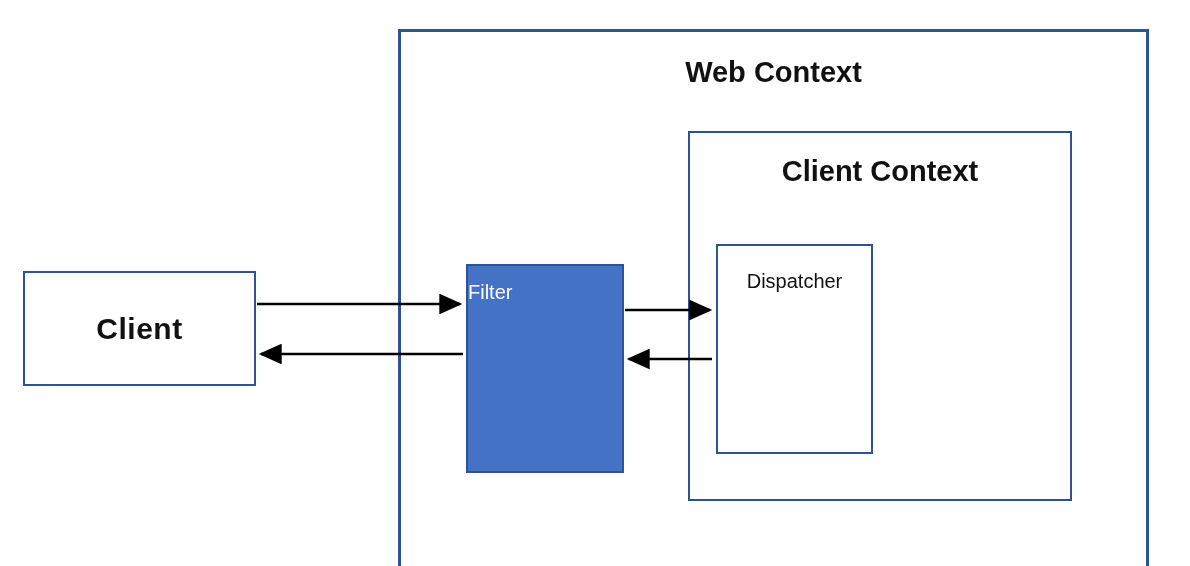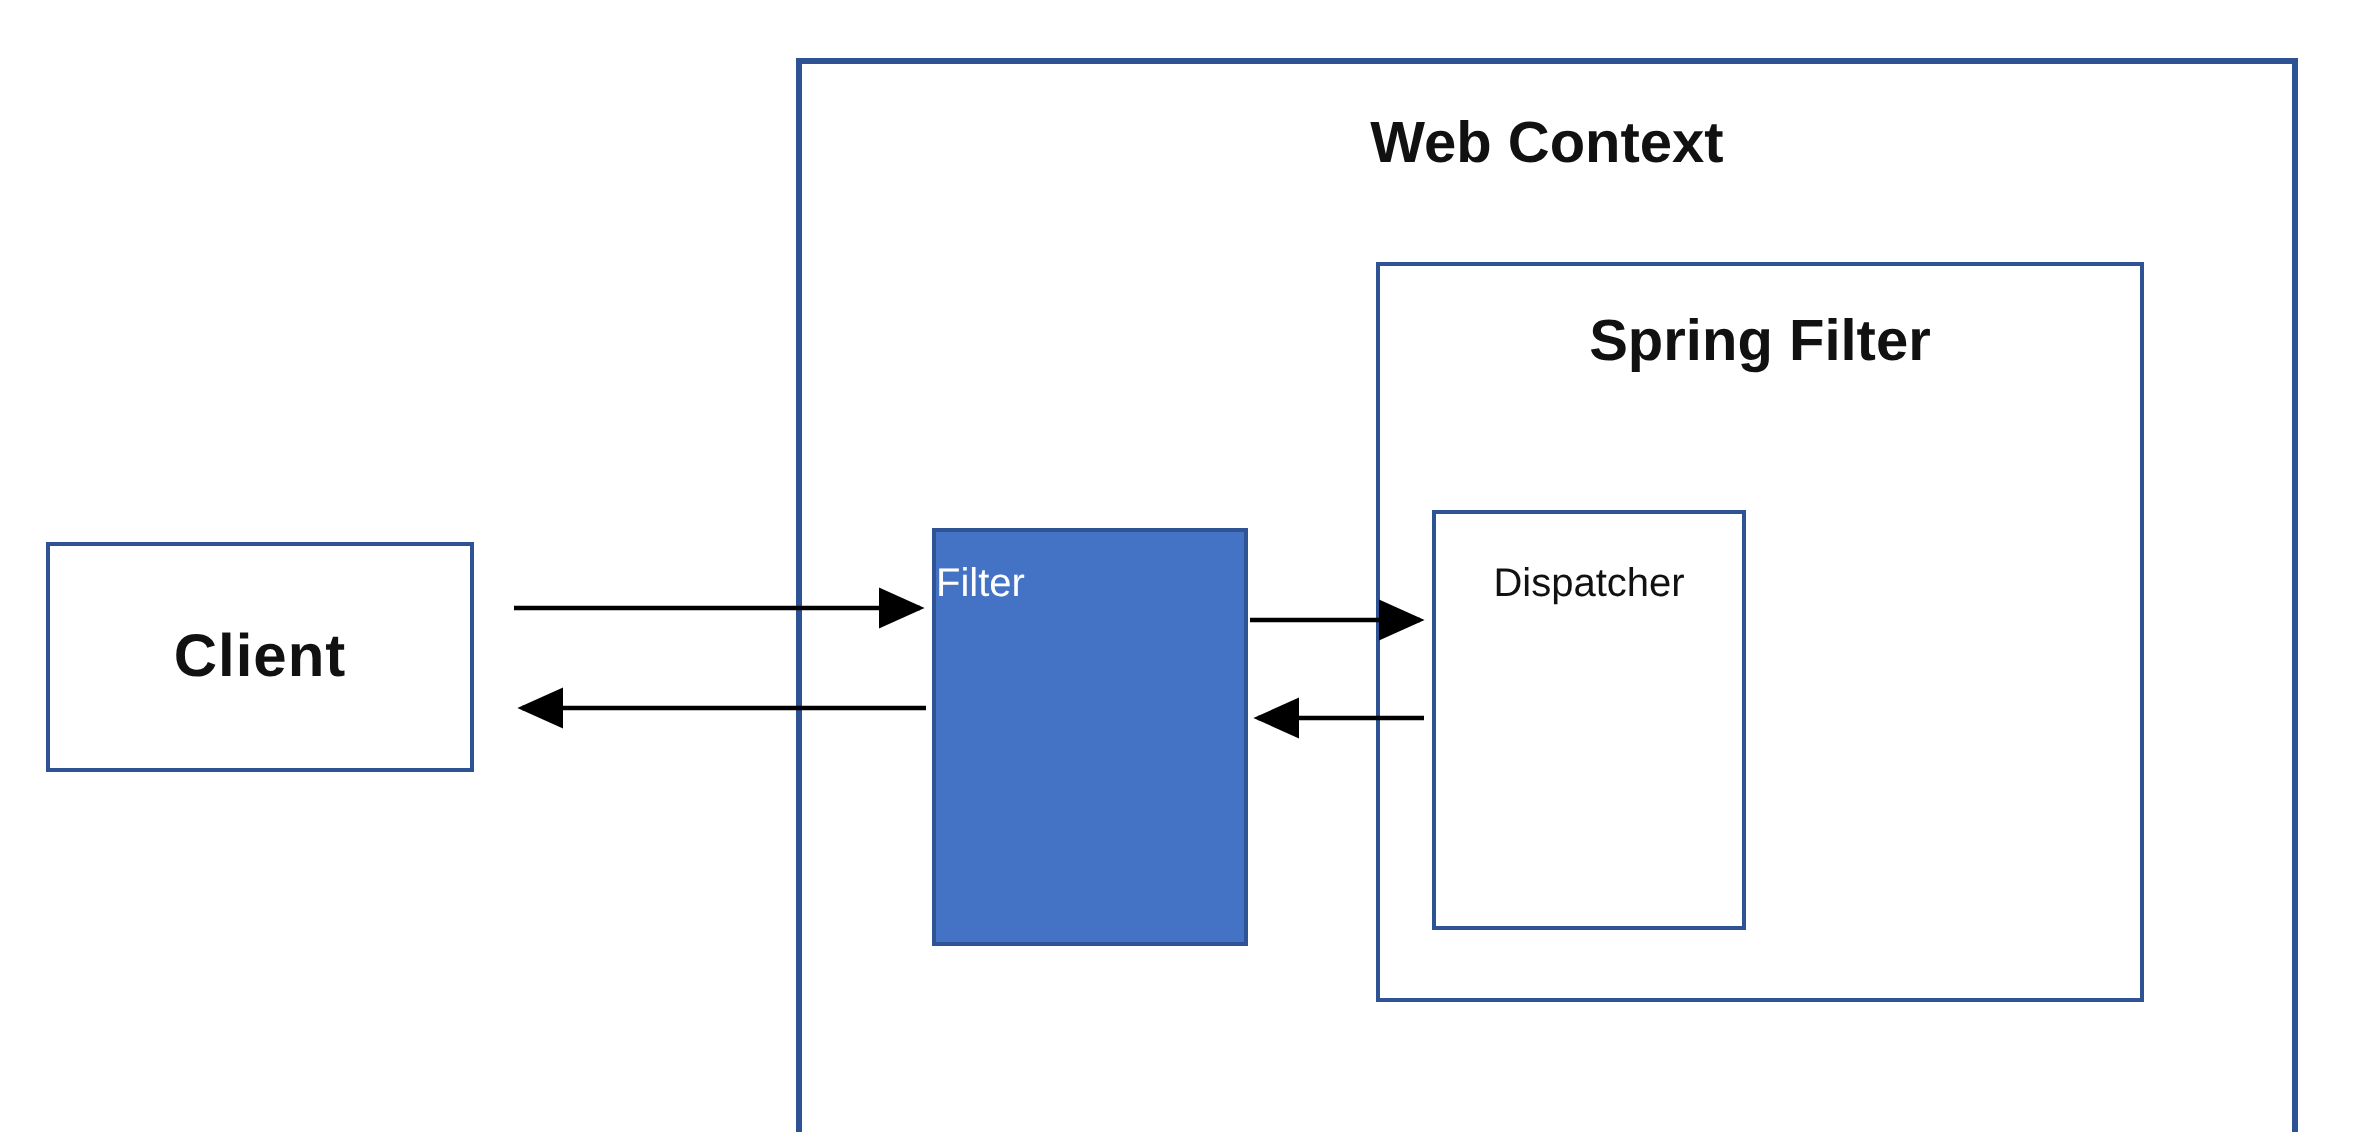--- a/index.html
+++ b/index.html
@@ -11,21 +11,21 @@
     background: #ffffff;
     font-family: "Liberation Sans", sans-serif;
     overflow: hidden;
   }
   .box {
     position: absolute;
     border: 2px solid #2e5395;
     background: #ffffff;
   }
   .client-box {
-    left: 23px; top: 271px; width: 214px; height: 115px;
+    left: 23px; top: 271px; width: 233px; height: 115px;
     display: flex; align-items: center; justify-content: center;
   }
   .client-label {
     font-size: 30px; font-weight: bold; color: #111111;
     letter-spacing: 0.5px;
   }
   .web-context-box {
     left: 398px; top: 29px; width: 751px; height: 556px;
     border-width: 3px;
   }
@@ -46,21 +46,21 @@
     position: absolute;
     left: 65px; top: 232px; width: 158px; height: 209px;
     background: #4472c4; border: 2px solid #2f5496;
     text-align: left; padding-top: 15px;
   }
   .filter-label {
     color: #ffffff; font-size: 20px;
   }
   .dispatcher-box {
     position: absolute;
-    left: 26px; top: 122px; width: 157px; height: 210px;
+    left: 26px; top: 111px; width: 157px; height: 210px;
     border: 2px solid #2e5395; background: #ffffff;
     text-align: center; padding-top: 14px;
   }
   .dispatcher-line {
     display: block; font-size: 20px; color: #111111; line-height: 42px;
   }
   .arrow-layer {
     position: absolute; left: 0; top: 0; width: 1190px; height: 566px;
     pointer-events: none;
   }
@@ -75,21 +75,21 @@
   </div>
 
   <div class="box web-context-box">
     <div class="web-context-title">Web Context</div>
 
     <div class="filter-box">
       <span class="filter-label">Filter</span>
     </div>
 
     <div class="spring-context-box">
-      <div class="spring-context-title">Spring Filter</div>
+      <div class="spring-context-title">Client Context</div>
 
       <div class="dispatcher-box">
         <span class="dispatcher-line">Dispatcher</span>
       </div>
     </div>
   </div>
 
   <svg class="arrow-layer" viewBox="0 0 1190 566" xmlns="http://www.w3.org/2000/svg">
     <defs>
       <marker id="arrowhead" markerWidth="11" markerHeight="9" refX="9" refY="4.5" orient="auto">

